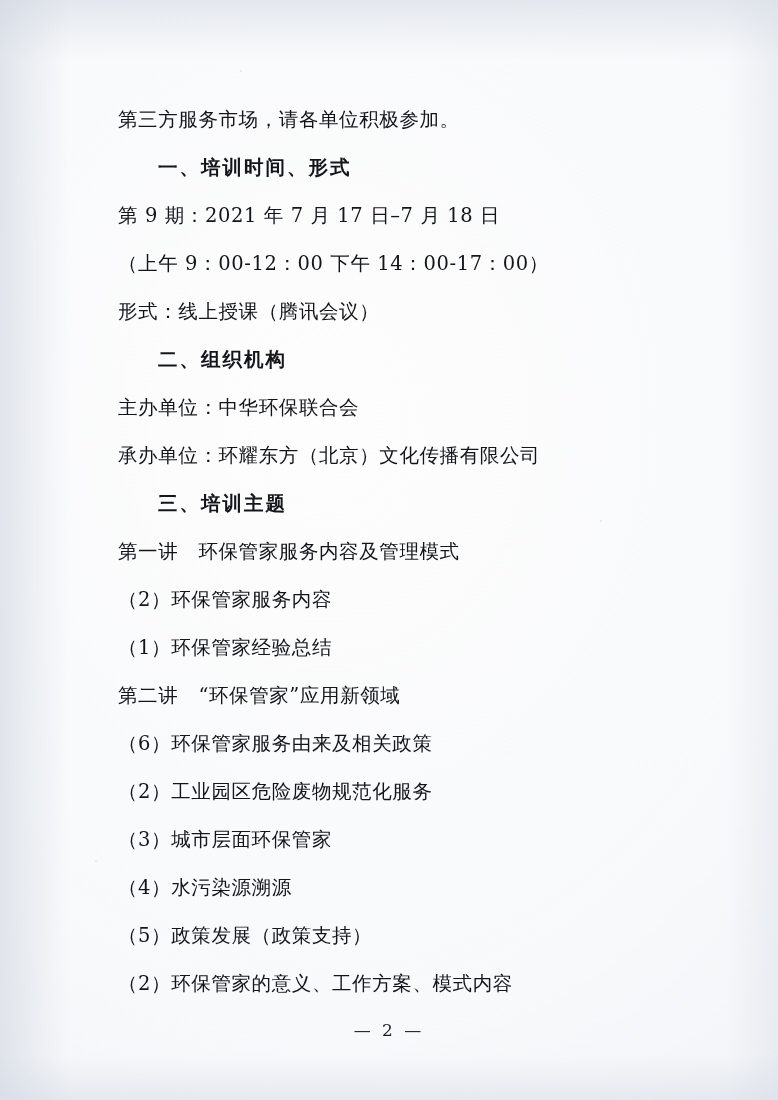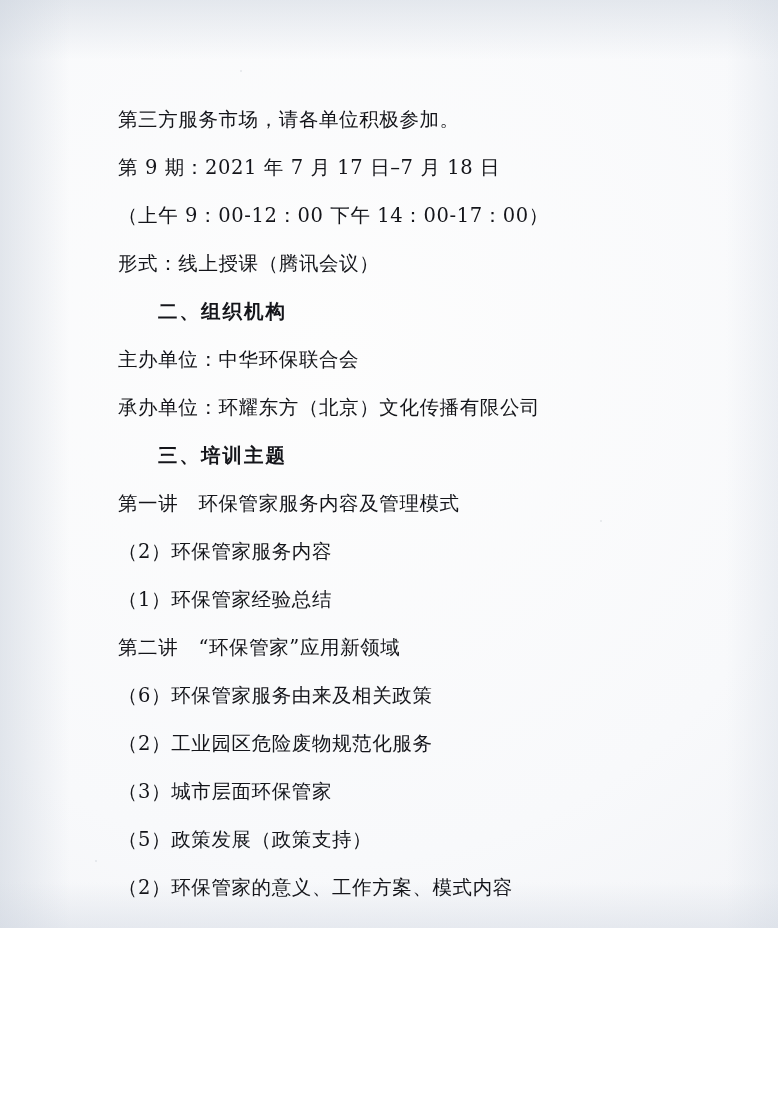--- a/index.html
+++ b/index.html
@@ -9,21 +9,21 @@
   body {
     width: 778px;
     height: 1100px;
     background: #ffffff;
     font-family: "DejaVu Sans", sans-serif;
     overflow: hidden;
   }
   .page {
     position: relative;
     width: 778px;
-    height: 928px;
+    height: 1100px;
     
     background:
       radial-gradient(120% 100% at 42% 38%, #fdfdfd 0%, #f8f9fb 55%, #eef0f4 100%);
     box-sizing: border-box;
     overflow: hidden;
   }
   
   .scan-shade-left {
     position: absolute;
     left: 0; top: 0;
@@ -109,34 +109,36 @@
   <div class="scan-shade-left"></div>
   <div class="scan-shade-right"></div>
   <div class="scan-shade-bottom"></div>
 
   <div class="speckle" style="left:240px;top:70px;width:2px;height:2px;"></div>
   <div class="speckle" style="left:600px;top:520px;width:2px;height:2px;"></div>
   <div class="speckle" style="left:95px;top:860px;width:2px;height:2px;"></div>
 
   <div class="body-text">
     <div class="line indent1 mono-ish">第三方服务市场，请各单位积极参加。</div>
+    <div class="line heading">一、培训时间、形式</div>
     <div class="line mono-ish">第 9 期：2021 年 7 月 17 日–7 月 18 日</div>
     <div class="line mono-ish">（上午 9：00-12：00 下午 14：00-17：00）</div>
     <div class="line mono-ish">形式：线上授课（腾讯会议）</div>
     <div class="line heading">二、组织机构</div>
     <div class="line mono-ish">主办单位：中华环保联合会</div>
     <div class="line mono-ish">承办单位：环耀东方（北京）文化传播有限公司</div>
     <div class="line heading">三、培训主题</div>
     <div class="line mono-ish">第一讲　环保管家服务内容及管理模式</div>
     <div class="line mono-ish">（2）环保管家服务内容</div>
     <div class="line mono-ish">（1）环保管家经验总结</div>
     <div class="line mono-ish">第二讲　“环保管家”应用新领域</div>
     <div class="line mono-ish">（6）环保管家服务由来及相关政策</div>
     <div class="line mono-ish">（2）工业园区危险废物规范化服务</div>
     <div class="line mono-ish">（3）城市层面环保管家</div>
+    <div class="line mono-ish">（4）水污染源溯源</div>
     <div class="line mono-ish">（5）政策发展（政策支持）</div>
     <div class="line mono-ish">（2）环保管家的意义、工作方案、模式内容</div>
 
   </div>
 
   <div class="footer">— 2 —</div>
 
 </div>
 
 </body></html>

